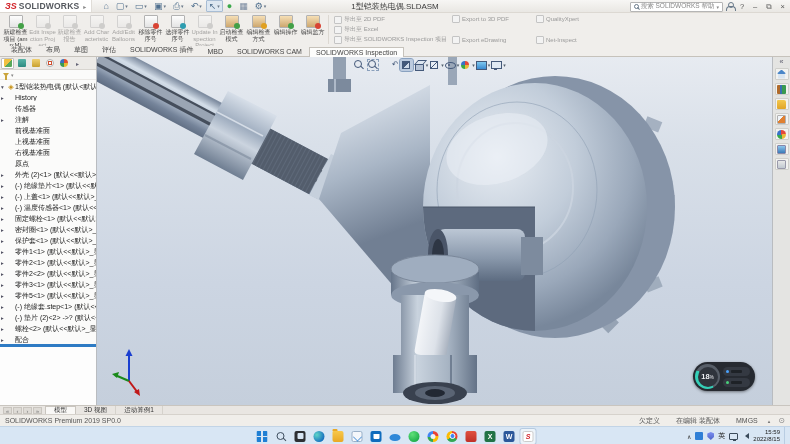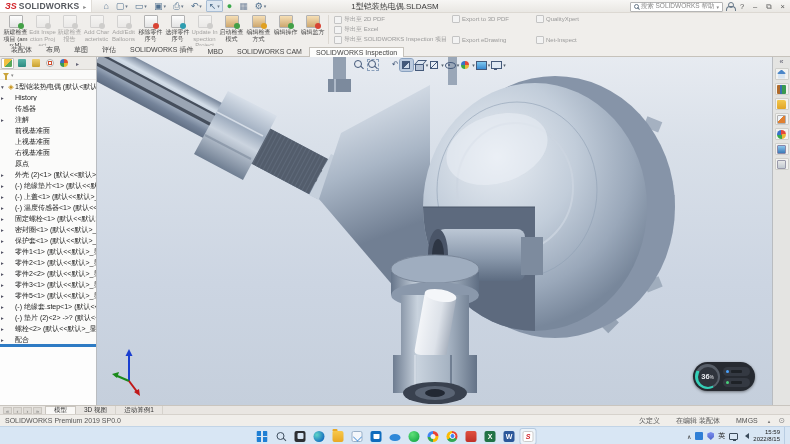--- a/index.html
+++ b/index.html
@@ -710,21 +710,21 @@
         <line x1="18" y1="34" x2="18" y2="8" stroke="#1a3fd0" stroke-width="2"></line>
         <polygon points="18,2 14.5,9 21.5,9" fill="#1a3fd0"></polygon>
         <line x1="18" y1="34" x2="4" y2="28" stroke="#1a8a1a" stroke-width="2"></line>
         <polygon points="1,27 8,25 6,31" fill="#1a8a1a"></polygon>
         <line x1="18" y1="34" x2="27" y2="46" stroke="#c01818" stroke-width="2"></line>
         <polygon points="29,49 23,45 28,42" fill="#c01818"></polygon>
       </svg>
 
       <div class="rec">
         <div class="dial">
-          <span class="pv"><span>36</span><span class="pu">%</span></span>
+          <span class="pv"><span>18</span><span class="pu">%</span></span>
         </div>
         <div class="recrows">
           <div class="rrow">
               <span class="rdot blue"></span>
               <span class="rbarr"></span>
             </div>
           <div class="rrow">
               <span class="rdot green"></span>
               <span class="rbarr"></span>
             </div>

